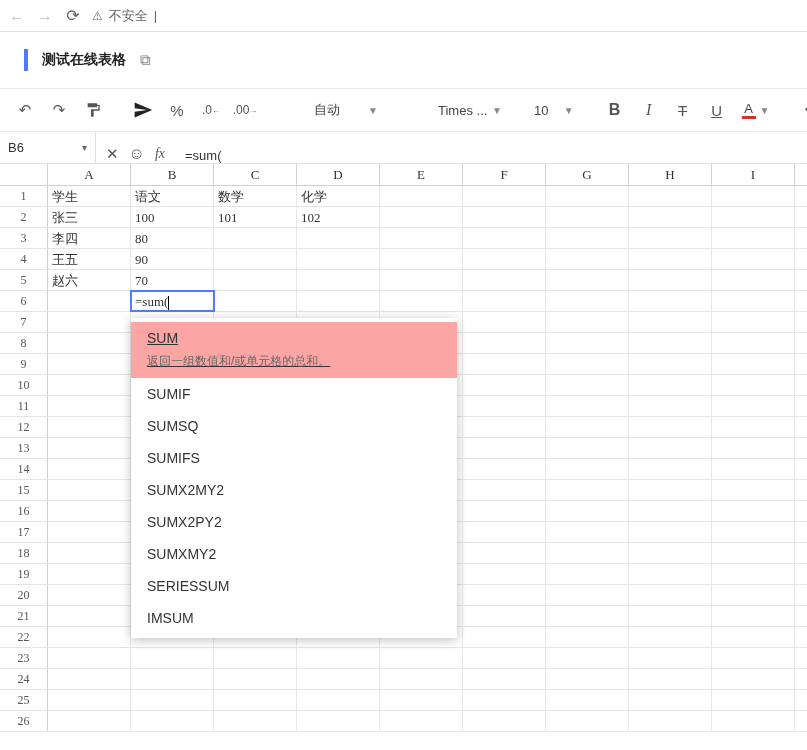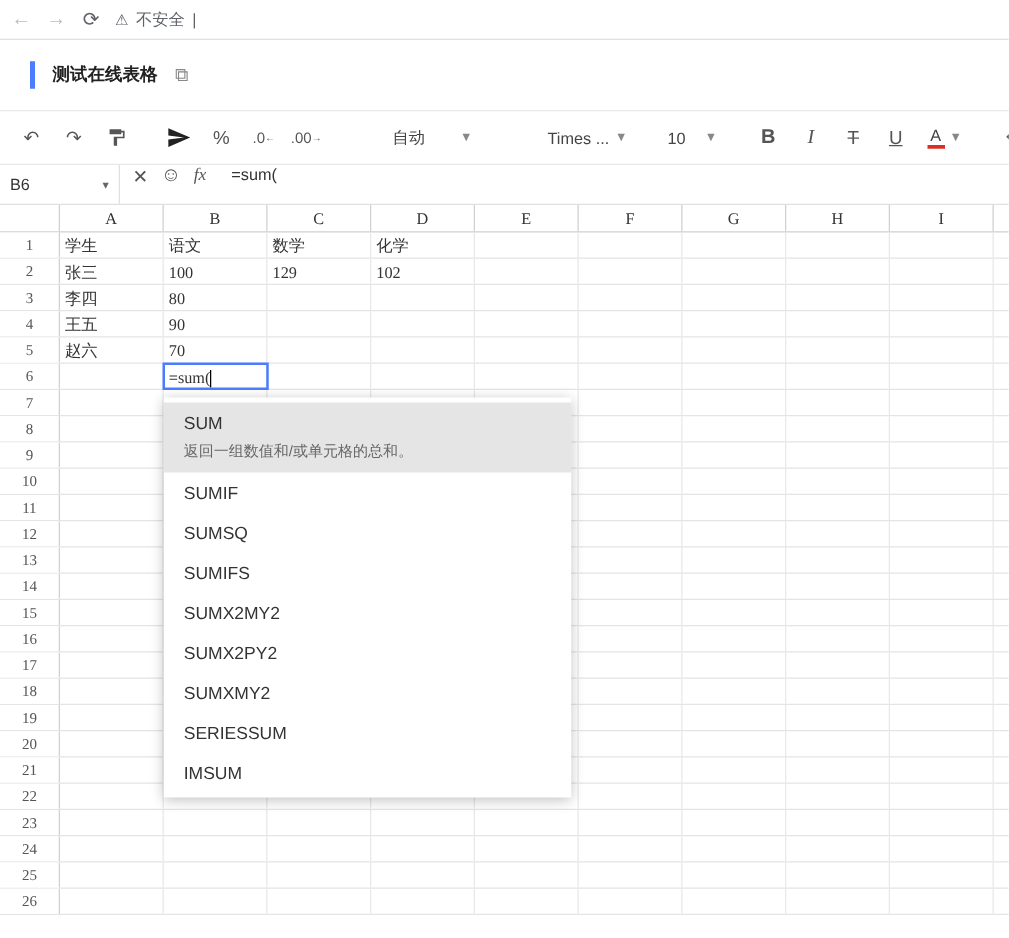--- a/index.html
+++ b/index.html
@@ -32,21 +32,21 @@
 .text-color { display: flex; flex-direction: column; align-items: center; line-height: 1; }
 .text-color .bar { width: 14px; height: 3px; background: #d93025; margin-top: 1px; }
 .bold { font-weight: 700; font-size: 16px; }
 .italic { font-style: italic; font-family: serif; font-size: 16px; }
 .strike { text-decoration: line-through; font-size: 15px; }
 .underline { text-decoration: underline; font-size: 15px; }
 .percent { font-size: 15px; }
 .decimal { font-size: 12px; position: relative; }
 
 
-.formula-bar { display: flex; align-items: flex-start; height: 32px; border-bottom: 1px solid #e0e0e0; }
+.formula-bar { display: flex; align-items: flex-end; height: 32px; border-bottom: 1px solid #e0e0e0; }
 .name-box { width: 96px; height: 100%; display: flex; align-items: center; justify-content: space-between; padding: 0 8px; border-right: 1px solid #e0e0e0; position: relative; }
 .name-box .caret { font-size: 10px; color: #666; }
 .fx-controls { display: flex; align-items: center; gap: 10px; padding: 0 10px; color: #555; }
 .fx-controls .x { font-size: 15px; }
 .fx-controls .face { font-size: 16px; }
 .fx-controls .fx { font-style: italic; font-family: serif; font-size: 14px; }
 .formula-input { flex: 1; padding: 0 10px; font-size: 13px; color: #333; }
 
 
 .grid { position: relative; }
@@ -55,21 +55,21 @@
 .col-h { width: 83px; border-right: 1px solid #d0d0d0; text-align: center; font-size: 13px; color: #333; line-height: 22px; font-family: "Times New Roman", serif; }
 .row { display: flex; height: 21px; border-bottom: 1px solid #e4e4e4; }
 .row-h { width: 48px; border-right: 1px solid #d0d0d0; text-align: center; font-size: 12px; color: #555; line-height: 21px; background: #fff; font-family: "Times New Roman", serif; }
 .cell { width: 83px; border-right: 1px solid #e8e8e8; padding: 0 4px; font-size: 13px; line-height: 21px; white-space: nowrap; overflow: visible; font-family: "Times New Roman", "SimSun", serif; }
 .cell.editing { outline: 2px solid #4d7cff; outline-offset: -1px; background: #fff; position: relative; z-index: 5; }
 .text-cursor { display: inline-block; width: 1px; height: 14px; background: #000; vertical-align: middle; }
 
 
 .autocomplete { position: absolute; left: 131px; top: 154px; width: 326px; background: #fff; box-shadow: 0 2px 10px rgba(0,0,0,0.25); z-index: 20; padding: 4px 0; }
 .ac-item { padding: 8px 16px; font-size: 14px; color: #333; }
-.ac-item.active { background: #e5e5e5; }
+.ac-item.active { background: #fca5a5; text-decoration: underline; }
 .ac-item .desc { font-size: 12px; color: #666; margin-top: 7px; }
 </style>
 </head>
 <body>
 
 <div class="browser-bar">
   <span class="nav-icon disabled">←</span>
   <span class="nav-icon disabled">→</span>
   <span class="nav-icon">⟳</span>
   <div class="url-area">
@@ -173,21 +173,21 @@
         <div class="cell"></div>
         <div class="cell"></div>
         <div class="cell"></div>
         <div class="cell"></div>
         <div class="cell"></div>
       </div>
       <div class="row">
         <div class="row-h">2</div>
         <div class="cell">张三</div>
         <div class="cell">100</div>
-        <div class="cell">129</div>
+        <div class="cell">101</div>
         <div class="cell">102</div>
         <div class="cell"></div>
         <div class="cell"></div>
         <div class="cell"></div>
         <div class="cell"></div>
         <div class="cell"></div>
       </div>
       <div class="row">
         <div class="row-h">3</div>
         <div class="cell">李四</div>

